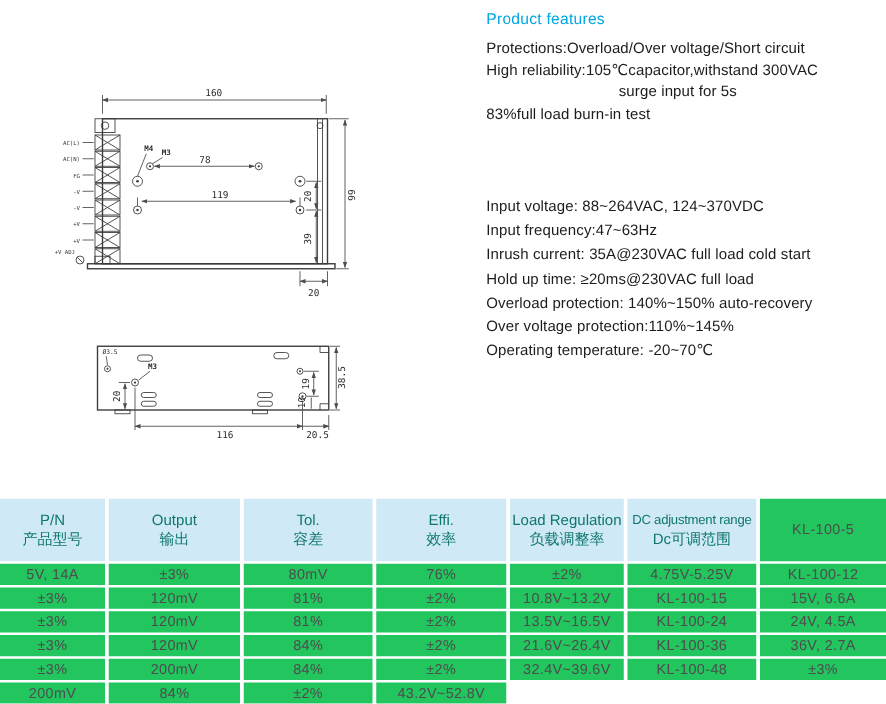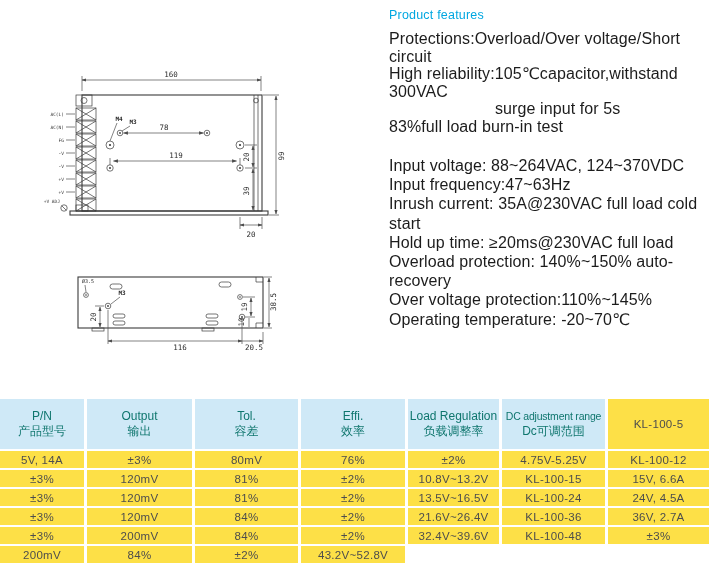--- a/index.html
+++ b/index.html
@@ -12,31 +12,31 @@
   .d{stroke:#4d4d4d;stroke-width:0.7;fill:none;}
   .t{font-family:"DejaVu Sans Mono",monospace;font-size:7.5px;fill:#2b2b2b;text-anchor:middle;}
   .tb{font-family:"DejaVu Sans Mono",monospace;font-size:6px;font-weight:bold;fill:#2b2b2b;text-anchor:middle;}
   .ts{font-family:"DejaVu Sans Mono",monospace;font-size:5px;fill:#2b2b2b;}
   .tl{font-family:"DejaVu Sans Mono",monospace;font-size:4.5px;fill:#333;text-anchor:end;}
   .dot{fill:#3b3b3b;stroke:none;}
   
   .features{position:absolute;left:389px;top:8px;width:315px;}
   .specs{position:absolute;left:389px;top:146px;width:315px;}
   .section-title{color:#00a7e1;font-size:12.5px;margin-bottom:8px;letter-spacing:0.2px;}
-  .line{color:#1c1c1c;font-size:16px;line-height:17.5px;letter-spacing:0.1px;}
+  .line{color:#1c1c1c;font-size:12px;line-height:17.5px;letter-spacing:0.1px;}
   .specs .line{line-height:19.2px;}
   .line.indent{padding-left:106px;}
   
   .spec-table{position:absolute;left:0;top:399px;width:709px;height:164px;background:#fff;
     display:grid;grid-template-columns:84px 105px 103px 104px 91px 103px 101px;
     grid-template-rows:50px repeat(6,1fr);gap:2px 3px;}
   .th{background:#cfe9f7;color:#0f766e;display:flex;flex-direction:column;
       align-items:center;justify-content:center;font-size:12px;line-height:15px;white-space:nowrap;}
   .th.tight span:first-child{font-size:10.5px;letter-spacing:-0.2px;}
-  .td{background:#fde047;color:#4d4d4d;font-size:11.5px;display:flex;
+  .td{background:#22c55e;color:#4d4d4d;font-size:11.5px;display:flex;
       align-items:center;justify-content:center;white-space:nowrap;letter-spacing:0.3px;}
 </style>
 </head>
 <body>
 
 <div class="page">
 
   <svg class="drawing" viewBox="40 60 260 300">
     <defs>
       <marker id="arr" viewBox="0 0 10 10" refX="9" refY="5" markerWidth="7" markerHeight="7" orient="auto-start-reverse">

